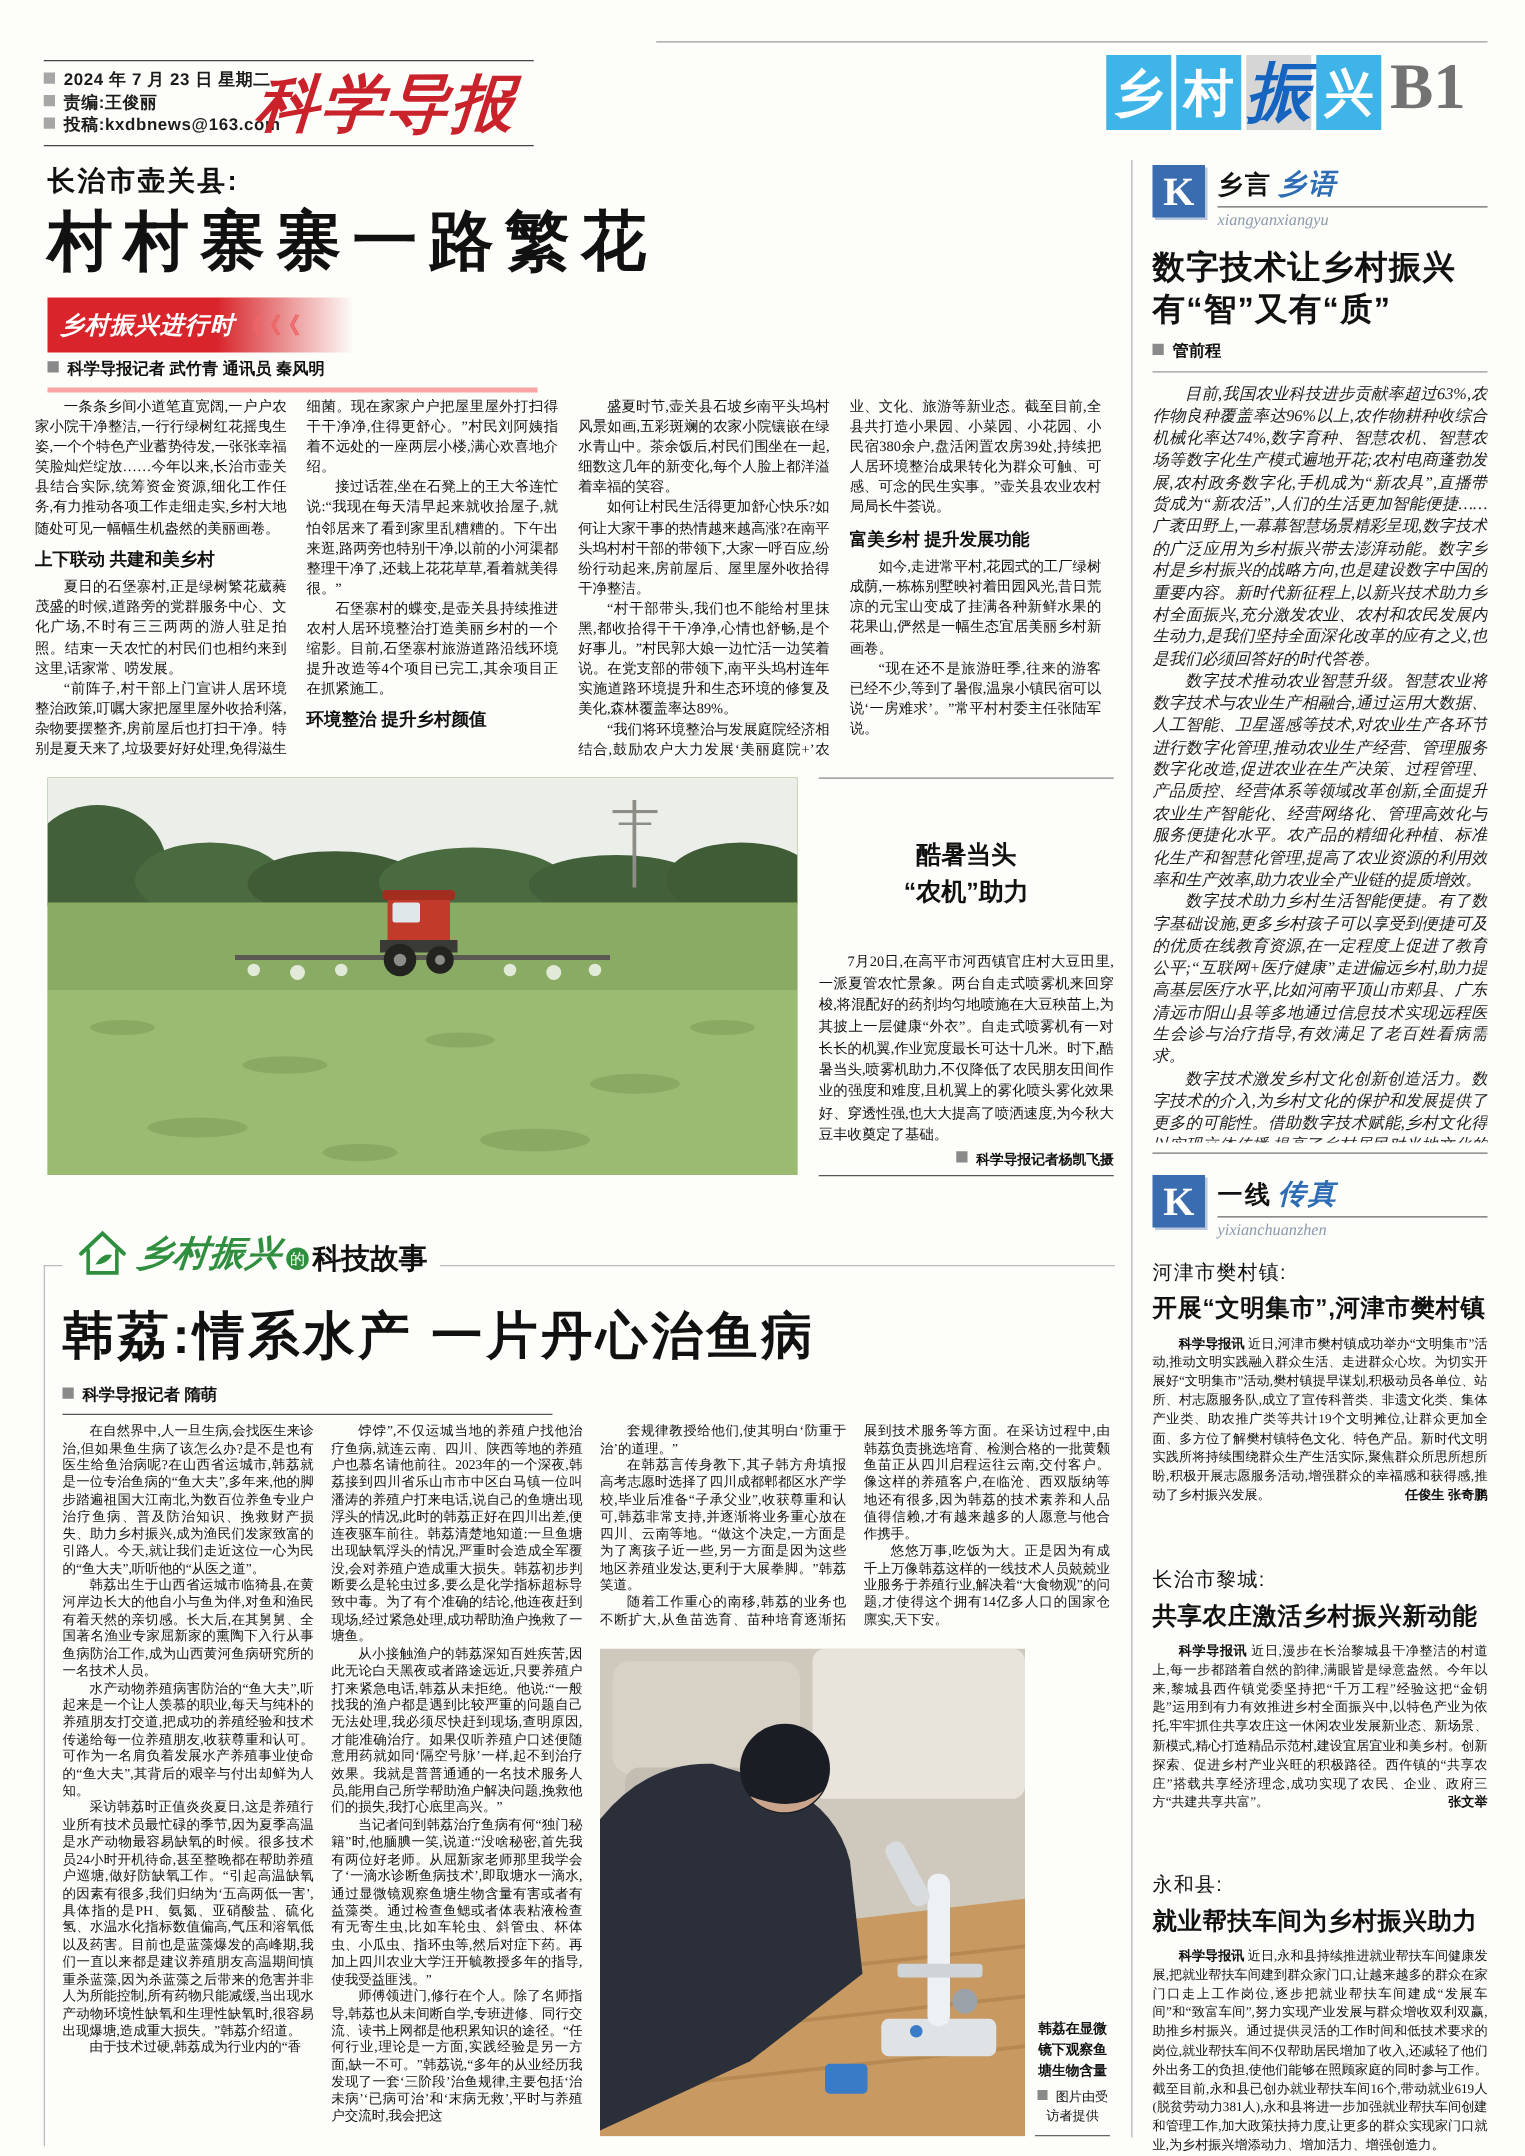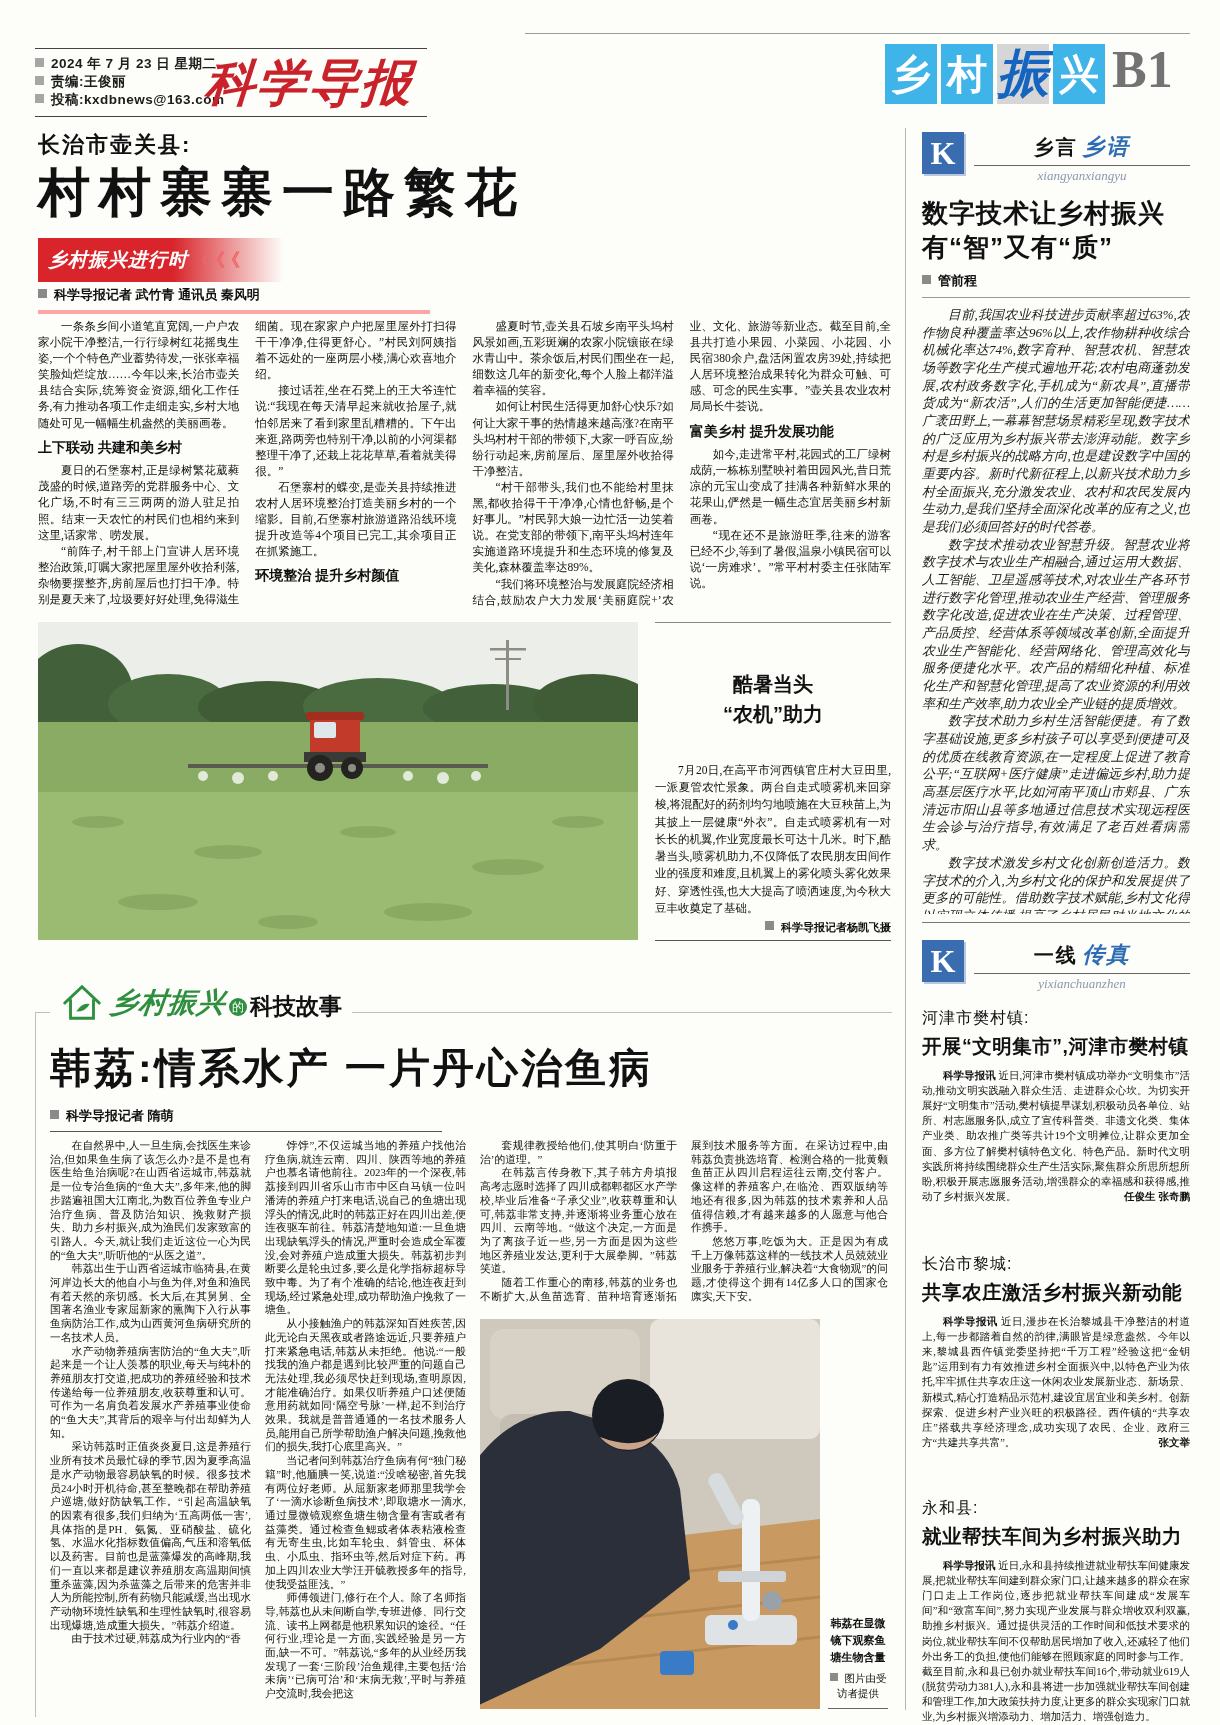--- a/index.html
+++ b/index.html
@@ -22,21 +22,21 @@
   
   .eyebrow1{left:38px;top:130px;font-size:22px;font-weight:700;letter-spacing:2px;}
   .headline1{left:38px;top:158px;font-size:52px;font-weight:900;letter-spacing:9px;}
   .kicker{left:38px;top:238px;width:235px;height:44px;
           background:linear-gradient(90deg,#d8242a 0%,#d8242a 55%,rgba(216,36,42,0) 100%);
           display:flex;align-items:center;padding-left:10px;}
   .kicker .kt{color:#fff;font-size:19px;font-weight:900;font-style:italic;letter-spacing:1px;}
   .kicker .km{color:#e66;font-size:18px;font-weight:900;margin-left:4px;letter-spacing:-3px;}
   .byline1{left:38px;top:286px;width:392px;border-bottom:4px solid #fca5a5;padding-bottom:6px;
            font-size:13px;font-weight:700;}
-  .cols4{left:38px;top:318px;width:853px;height:296px;column-count:4;column-gap:16px;overflow:hidden;
+  .cols4{left:28px;top:318px;width:853px;height:296px;column-count:4;column-gap:16px;overflow:hidden;
          font-family:"Liberation Serif",serif;font-size:11.5px;line-height:1.4;text-align:justify;}
   .cols4 p{margin:0;text-indent:2em;}
   .cols4 h3{font-family:"Liberation Sans",sans-serif;font-size:14px;font-weight:700;margin:7px 0 5px;text-indent:0;}
   
   .photo1{left:38px;top:622px;width:600px;height:318px;overflow:hidden;background:#8aab63;}
   .pf-right{left:655px;top:622px;width:236px;height:318px;border-top:1px solid #888;
             display:flex;flex-direction:column;}
   .pf-title{margin-top:46px;text-align:center;font-size:20px;font-weight:900;line-height:1.5;}
   .pf-text{margin-top:auto;font-family:"Liberation Serif",serif;font-size:11.5px;line-height:1.5;
            text-align:justify;}
@@ -68,21 +68,21 @@
   .pcap .cap{font-family:"Liberation Serif",serif;font-weight:700;font-size:11px;line-height:1.55;}
   .pcap .capcredit{font-family:"Liberation Serif",serif;font-size:10.5px;line-height:1.5;margin-top:4px;
                    border-bottom:1px solid #666;padding-bottom:6px;}
   
   .vline{left:905px;top:128px;width:0;height:1582px;border-left:1px solid #b5b5b5;}
   .sb{left:922px;width:268px;}
   .kbadge{display:flex;align-items:flex-start;}
   .kbox{width:42px;height:42px;background:#3a6cb0;color:#fff;font-family:"Liberation Serif",serif;
         font-weight:700;font-size:32px;display:flex;align-items:center;justify-content:center;
         box-shadow:2px 2px 0 #b9c8de;}
-  .klabels{margin-left:10px;flex:1;text-align:center;}
+  .klabels{margin-left:10px;flex:1;}
   .kline1{border-bottom:1px solid #666;padding-bottom:3px;}
   .kblack{font-size:20px;font-weight:900;letter-spacing:2px;}
   .kblue{font-size:22px;font-weight:900;font-style:italic;color:#2e6db4;letter-spacing:2px;
          font-family:"Liberation Serif",serif;}
   .kpinyin{font-family:"Liberation Serif",serif;font-style:italic;font-size:13px;color:#8a99ac;margin-top:2px;}
   .sb-h1{top:196px;font-size:26px;font-weight:900;line-height:1.32;letter-spacing:1px;}
   .sb-byline{top:272px;border-bottom:1px solid #999;padding-bottom:7px;font-size:13px;font-weight:700;}
   .sb-body{top:306px;height:608px;overflow:hidden;font-family:"Liberation Serif",serif;font-style:italic;
            font-size:13px;line-height:1.36;text-align:justify;color:#1a1a1a;}
   .sb-body p{margin:0;text-indent:2em;}

